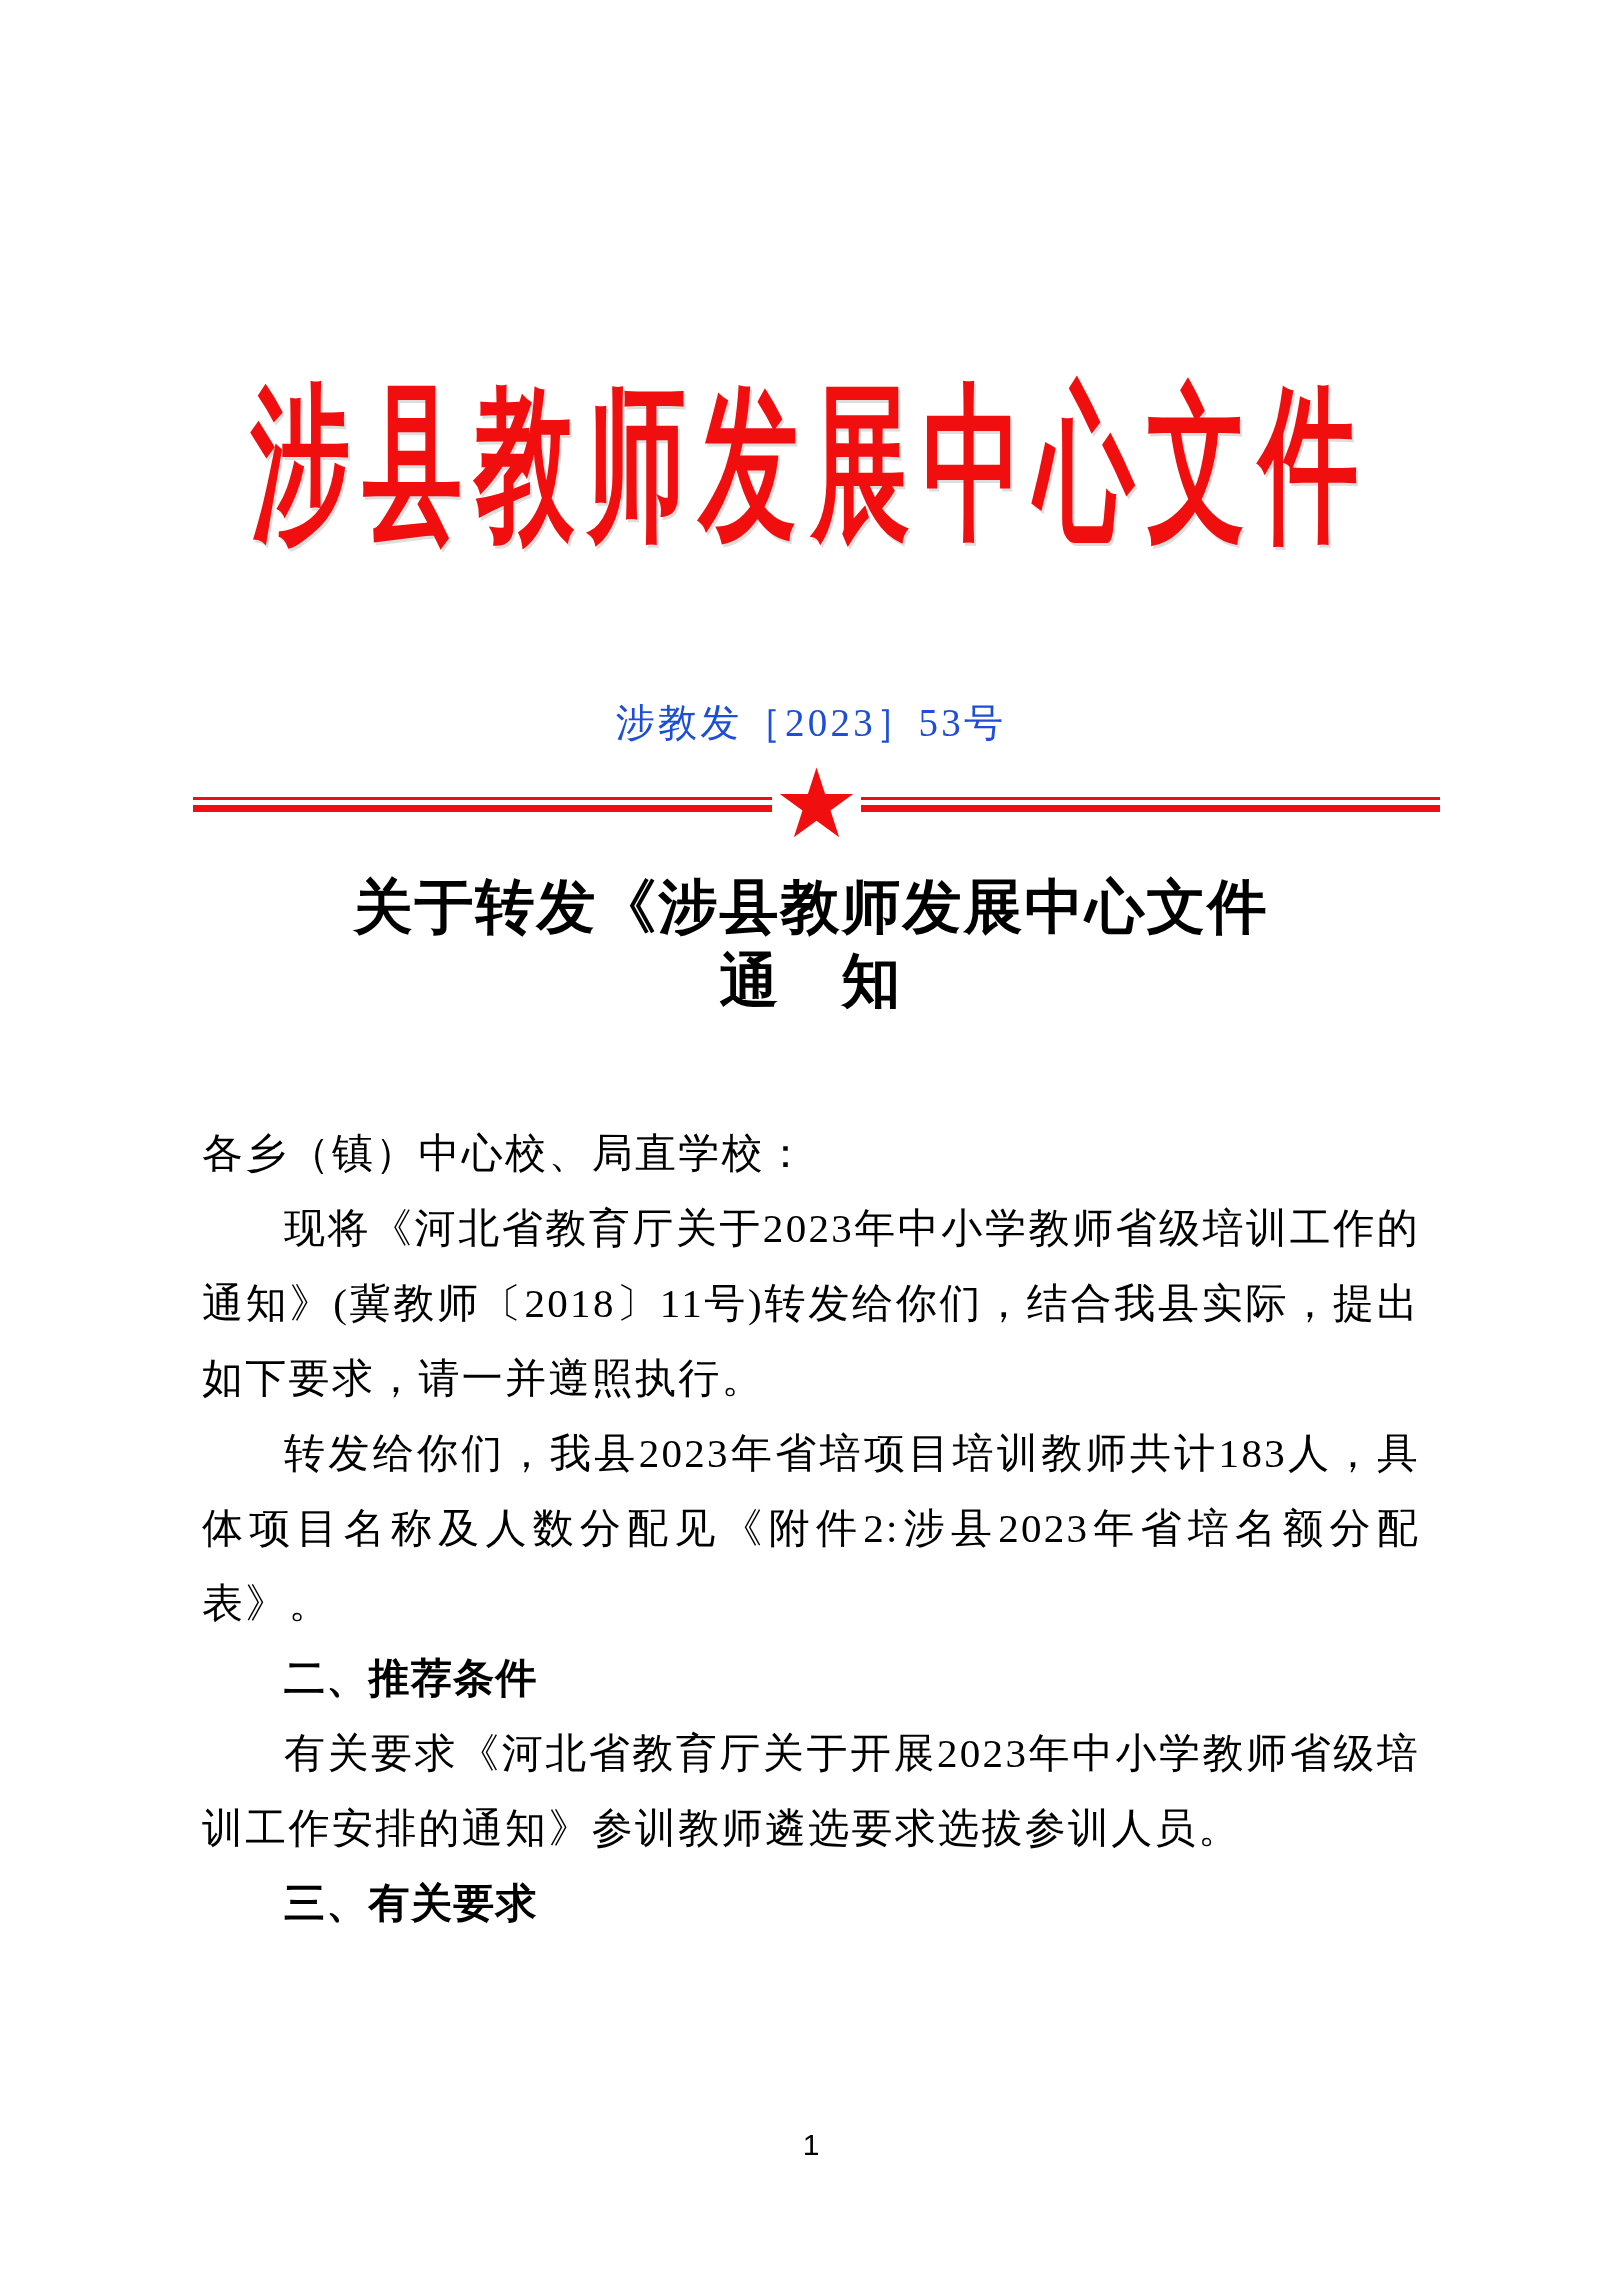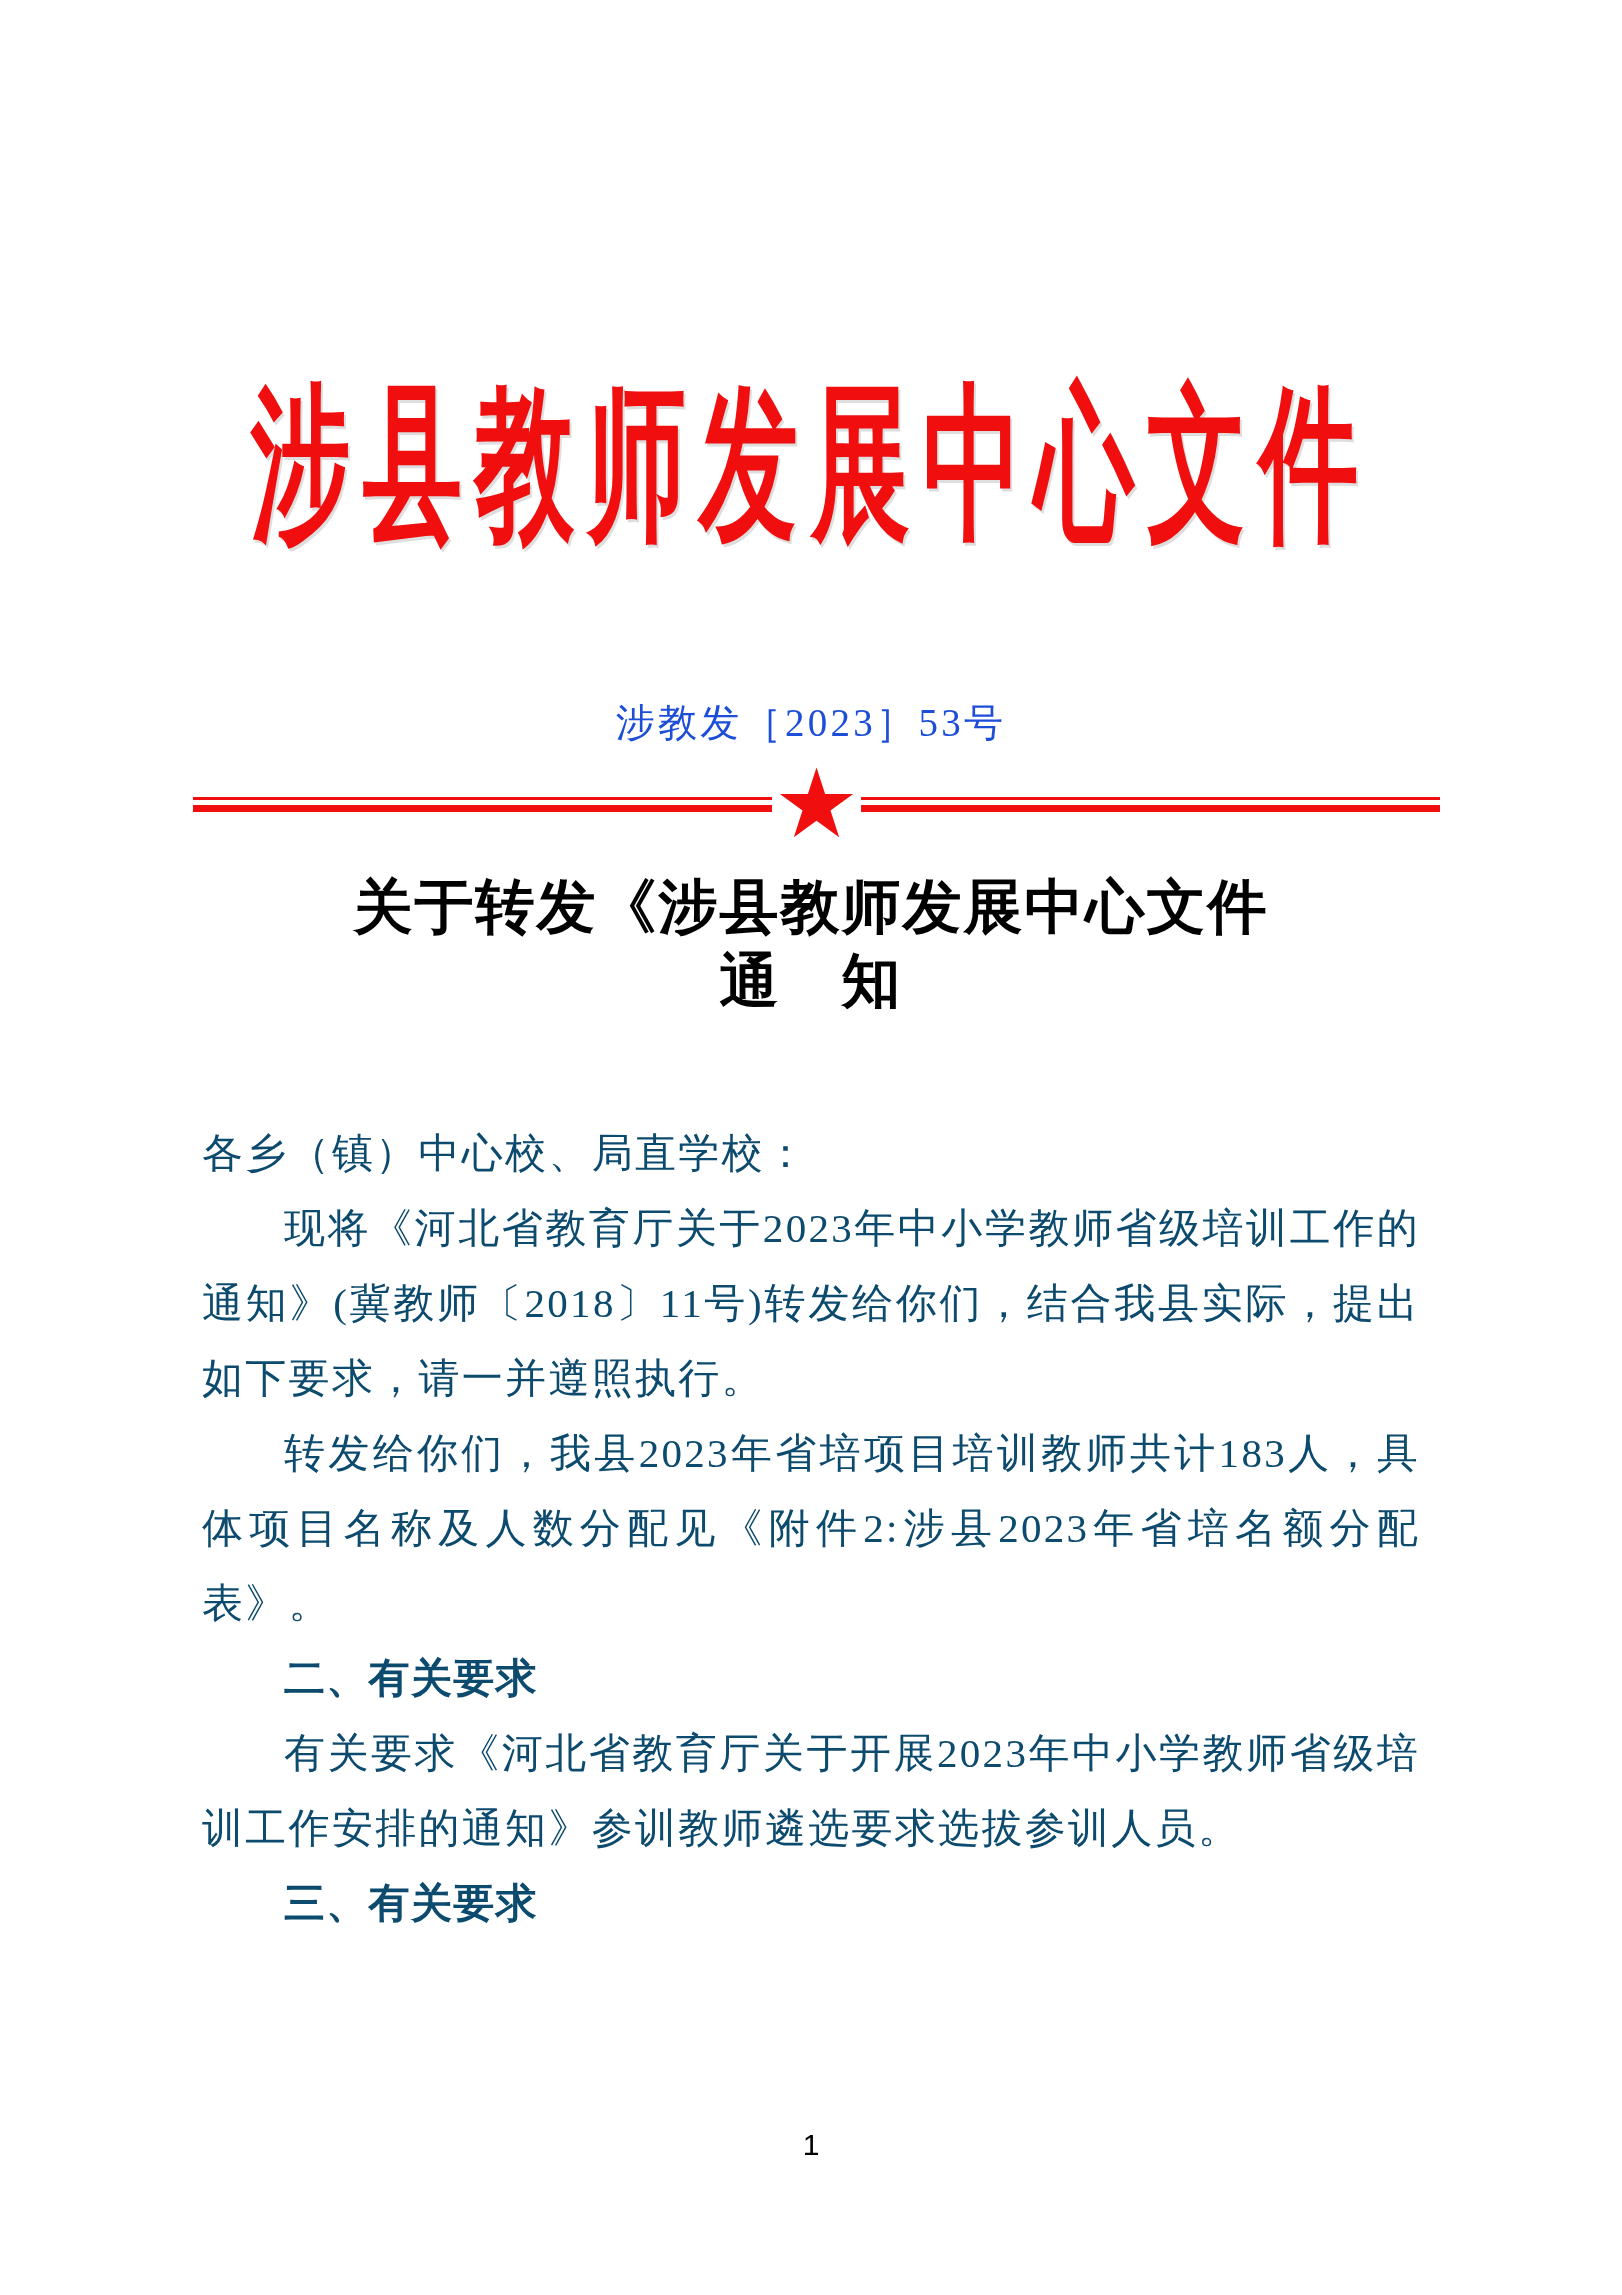--- a/index.html
+++ b/index.html
@@ -89,21 +89,21 @@
   .body-text {
     position: absolute;
     top: 1116px;
     left: 202px;
     width: 1218px;
     font-family: "Liberation Serif", "DejaVu Serif", serif;
     font-size: 41px;
     line-height: 75px;
     letter-spacing: 2.3px;
     text-align: justify;
-    color: #0c4a6e;
+    color: #000000;
   }
   .body-text p { margin: 0; padding: 0; }
   .salutation { text-indent: 0; }
   .para { text-indent: 2em; }
   .heading {
     text-indent: 2em;
     font-family: "Liberation Sans", "DejaVu Sans", sans-serif;
     font-weight: bold;
     letter-spacing: 1.3px;
   }
@@ -149,21 +149,21 @@
 
   <div class="main-title">
     <div>关于转发《涉县教师发展中心文件</div>
     <div>通　知</div>
   </div>
 
   <div class="body-text">
     <p class="salutation">各乡（镇）中心校、局直学校：</p>
     <p class="para">现将《河北省教育厅关于2023年中小学教师省级培训工作的通知》(冀教师〔2018〕11号)转发给你们，结合我县实际，提出如下要求，请一并遵照执行。</p>
     <p class="para">转发给你们，我县2023年省培项目培训教师共计183人，具体项目名称及人数分配见《附件2:涉县2023年省培名额分配表》。</p>
-    <p class="heading">二、有关要求</p>
+    <p class="heading">二、推荐条件</p>
     <p class="para">有关要求《河北省教育厅关于开展2023年中小学教师省级培训工作安排的通知》参训教师遴选要求选拔参训人员。</p>
     <p class="heading">三、有关要求</p>
   </div>
 
   <div class="page-number">1</div>
 
 </div>
 
 
 </body></html>

